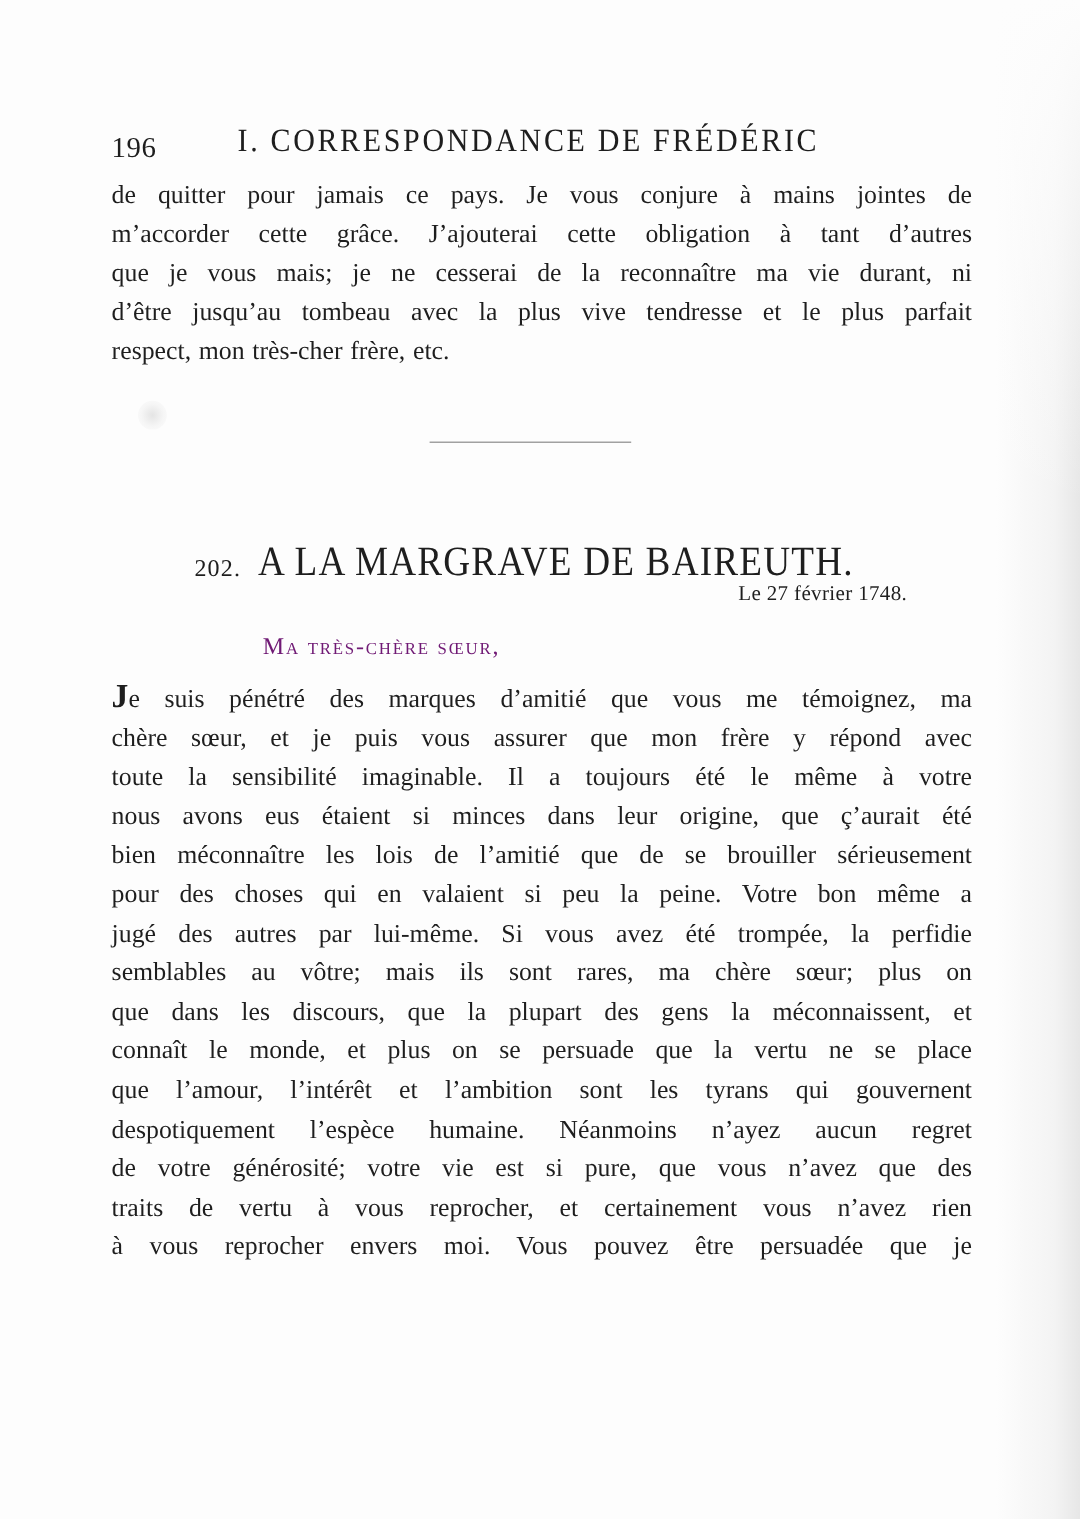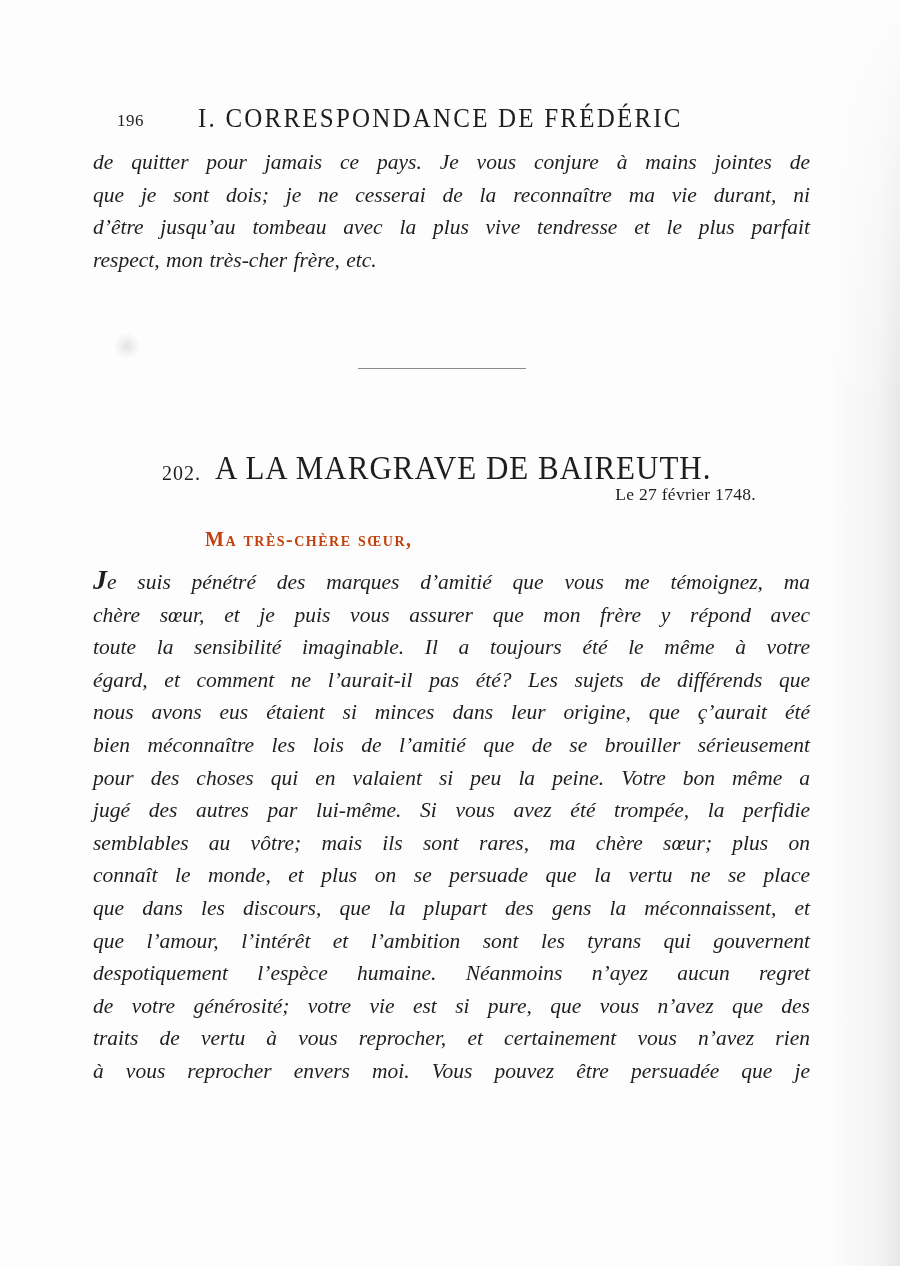--- a/index.html
+++ b/index.html
@@ -37,23 +37,22 @@
       position: absolute;
       top: 103px;
       left: 93px;
       width: 720px;
       height: 40px;
     }
     .page-number {
       position: absolute;
       left: 0;
       top: 8px;
-      font-size: 17px;
+      font-size: 24px;
       letter-spacing: 0.5px;
-      margin-left: 24px;
     }
     .running-title {
       position: absolute;
       left: 105px;
       top: 0;
       font-size: 25px;
       letter-spacing: 2.2px;
       transform: scaleY(1.08);
       transform-origin: left top;
     }
@@ -66,21 +65,20 @@
       text-align: justify;
       text-align-last: justify;
       word-spacing: 1px;
     }
     .line {
       display: block;
       text-align: justify;
       text-align-last: justify;
       white-space: nowrap;
       height: 32.6px;
-      font-style: italic;
     }
     .line.last {
       text-align-last: left;
     }
     .top-paragraph {
       top: 146px;
     }
     .stain {
       position: absolute;
       left: 115px;
@@ -121,26 +119,26 @@
       position: absolute;
       top: 484px;
       right: 144px;
       font-size: 17.5px;
       letter-spacing: 0.3px;
       margin-left: 40px;
     }
     .salutation {
       position: absolute;
       top: 528px;
-      left: 205px;
+      left: 219px;
       font-size: 20px;
       font-variant: small-caps;
-      font-weight: bold;
+      font-weight: normal;
       letter-spacing: 1.5px;
-      color: #c2410c;
+      color: #701a75;
     }
     .letter-body {
       top: 566px;
     }
     .dropcap {
       font-size: 28px;
       font-weight: bold;
       line-height: 20px;
     }
   </style>
@@ -150,21 +148,22 @@
 <div class="page-edge"></div>
 <div class="page-edge-top"></div>
 
 <div class="running-head">
   <span class="page-number">196</span>
   <span class="running-title">I. CORRESPONDANCE DE FRÉDÉRIC</span>
 </div>
 
 <div class="body-text top-paragraph">
   <span class="line">de quitter pour jamais ce pays. Je vous conjure à mains jointes de</span>
-  <span class="line">que je sont dois; je ne cesserai de la reconnaître ma vie durant, ni</span>
+  <span class="line">m’accorder cette grâce. J’ajouterai cette obligation à tant d’autres</span>
+  <span class="line">que je vous mais; je ne cesserai de la reconnaître ma vie durant, ni</span>
   <span class="line">d’être jusqu’au tombeau avec la plus vive tendresse et le plus parfait</span>
   <span class="line last">respect, mon très-cher frère, etc.</span>
 </div>
 
 <div class="stain"></div>
 
 <div class="section-rule"></div>
 
 <div class="letter-heading">
   <span class="letter-number">202.</span>
@@ -172,26 +171,25 @@
 </div>
 
 <div class="letter-date">Le 27 février 1748.</div>
 
 <div class="salutation">Ma très-chère sœur,</div>
 
 <div class="body-text letter-body">
   <span class="line"><span class="dropcap">J</span><span>e suis pénétré des marques d’amitié que vous me témoignez, ma</span></span>
   <span class="line">chère sœur, et je puis vous assurer que mon frère y répond avec</span>
   <span class="line">toute la sensibilité imaginable. Il a toujours été le même à votre</span>
-  <span class="line">égard, et comment ne l’aurait-il pas été? Les sujets de différends que</span>
   <span class="line">nous avons eus étaient si minces dans leur origine, que ç’aurait été</span>
   <span class="line">bien méconnaître les lois de l’amitié que de se brouiller sérieusement</span>
   <span class="line">pour des choses qui en valaient si peu la peine. Votre bon même a</span>
   <span class="line">jugé des autres par lui-même. Si vous avez été trompée, la perfidie</span>
   <span class="line">semblables au vôtre; mais ils sont rares, ma chère sœur; plus on</span>
+  <span class="line">que dans les discours, que la plupart des gens la méconnaissent, et</span>
   <span class="line">connaît le monde, et plus on se persuade que la vertu ne se place</span>
-  <span class="line">que dans les discours, que la plupart des gens la méconnaissent, et</span>
   <span class="line">que l’amour, l’intérêt et l’ambition sont les tyrans qui gouvernent</span>
   <span class="line">despotiquement l’espèce humaine. Néanmoins n’ayez aucun regret</span>
   <span class="line">de votre générosité; votre vie est si pure, que vous n’avez que des</span>
   <span class="line">traits de vertu à vous reprocher, et certainement vous n’avez rien</span>
   <span class="line">à vous reprocher envers moi. Vous pouvez être persuadée que je</span>
 </div>
 
 </body></html>

